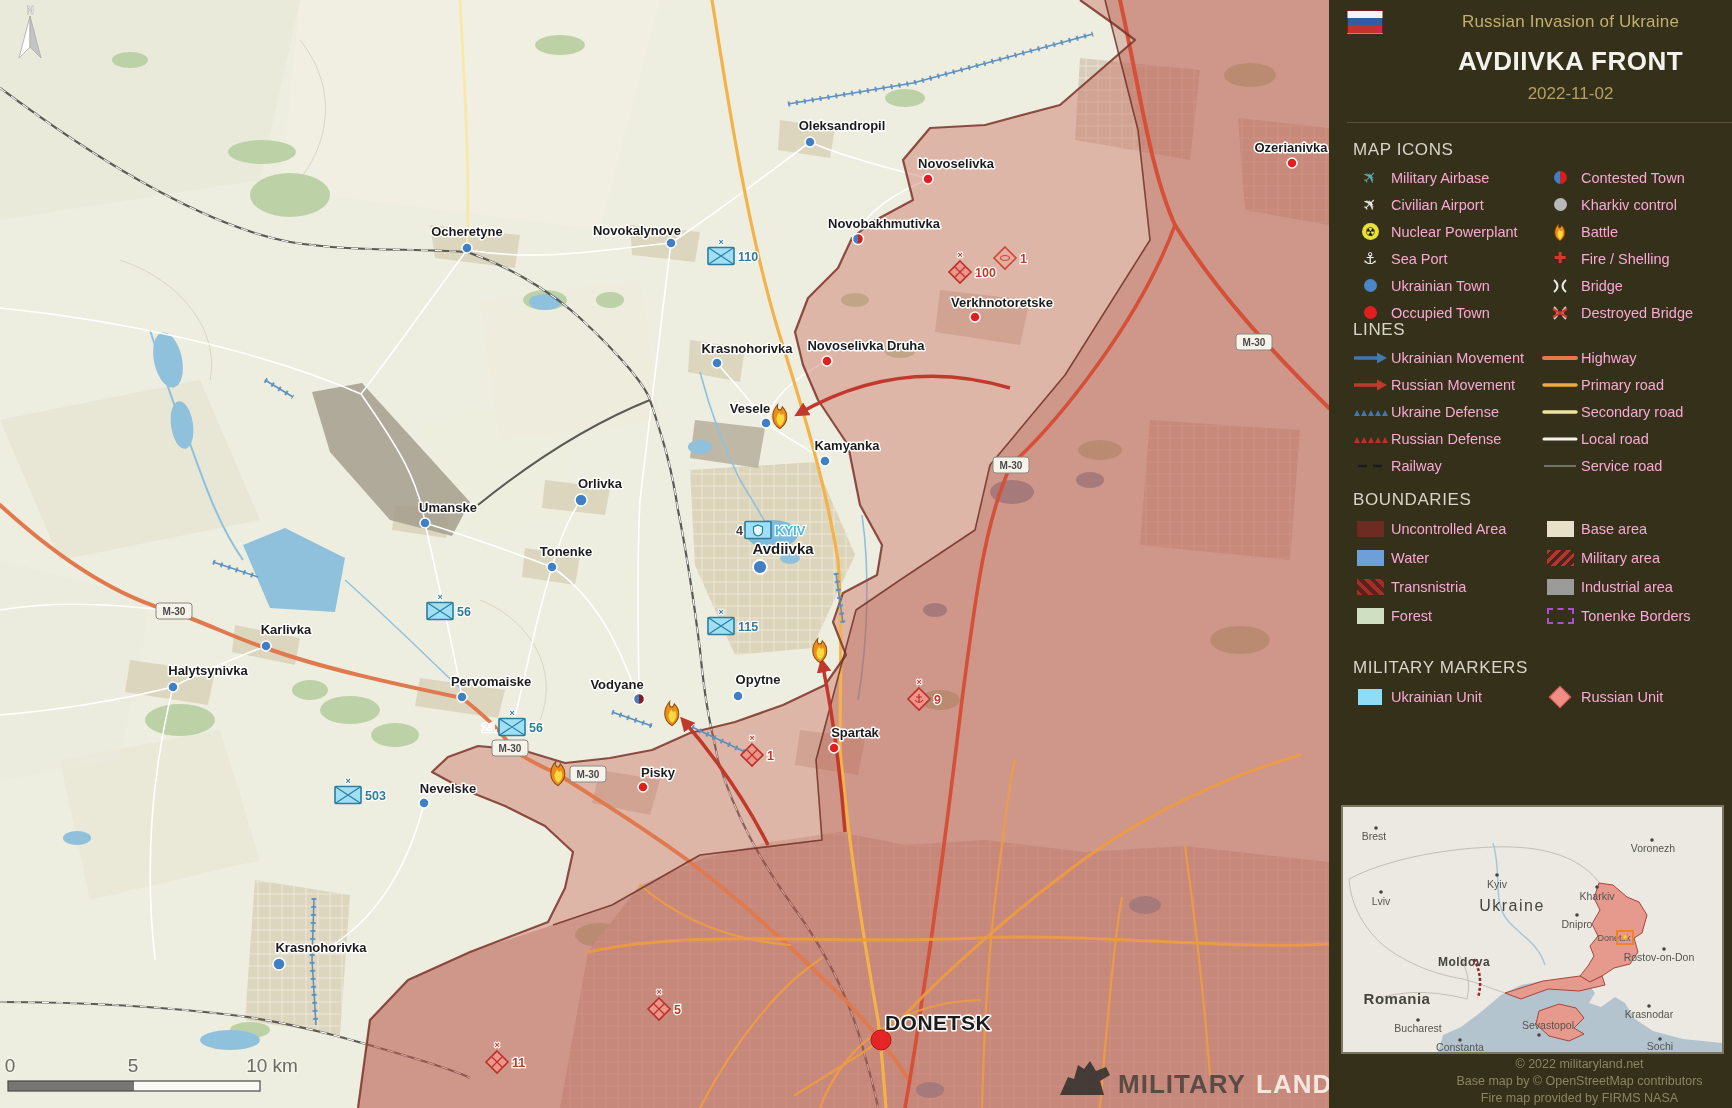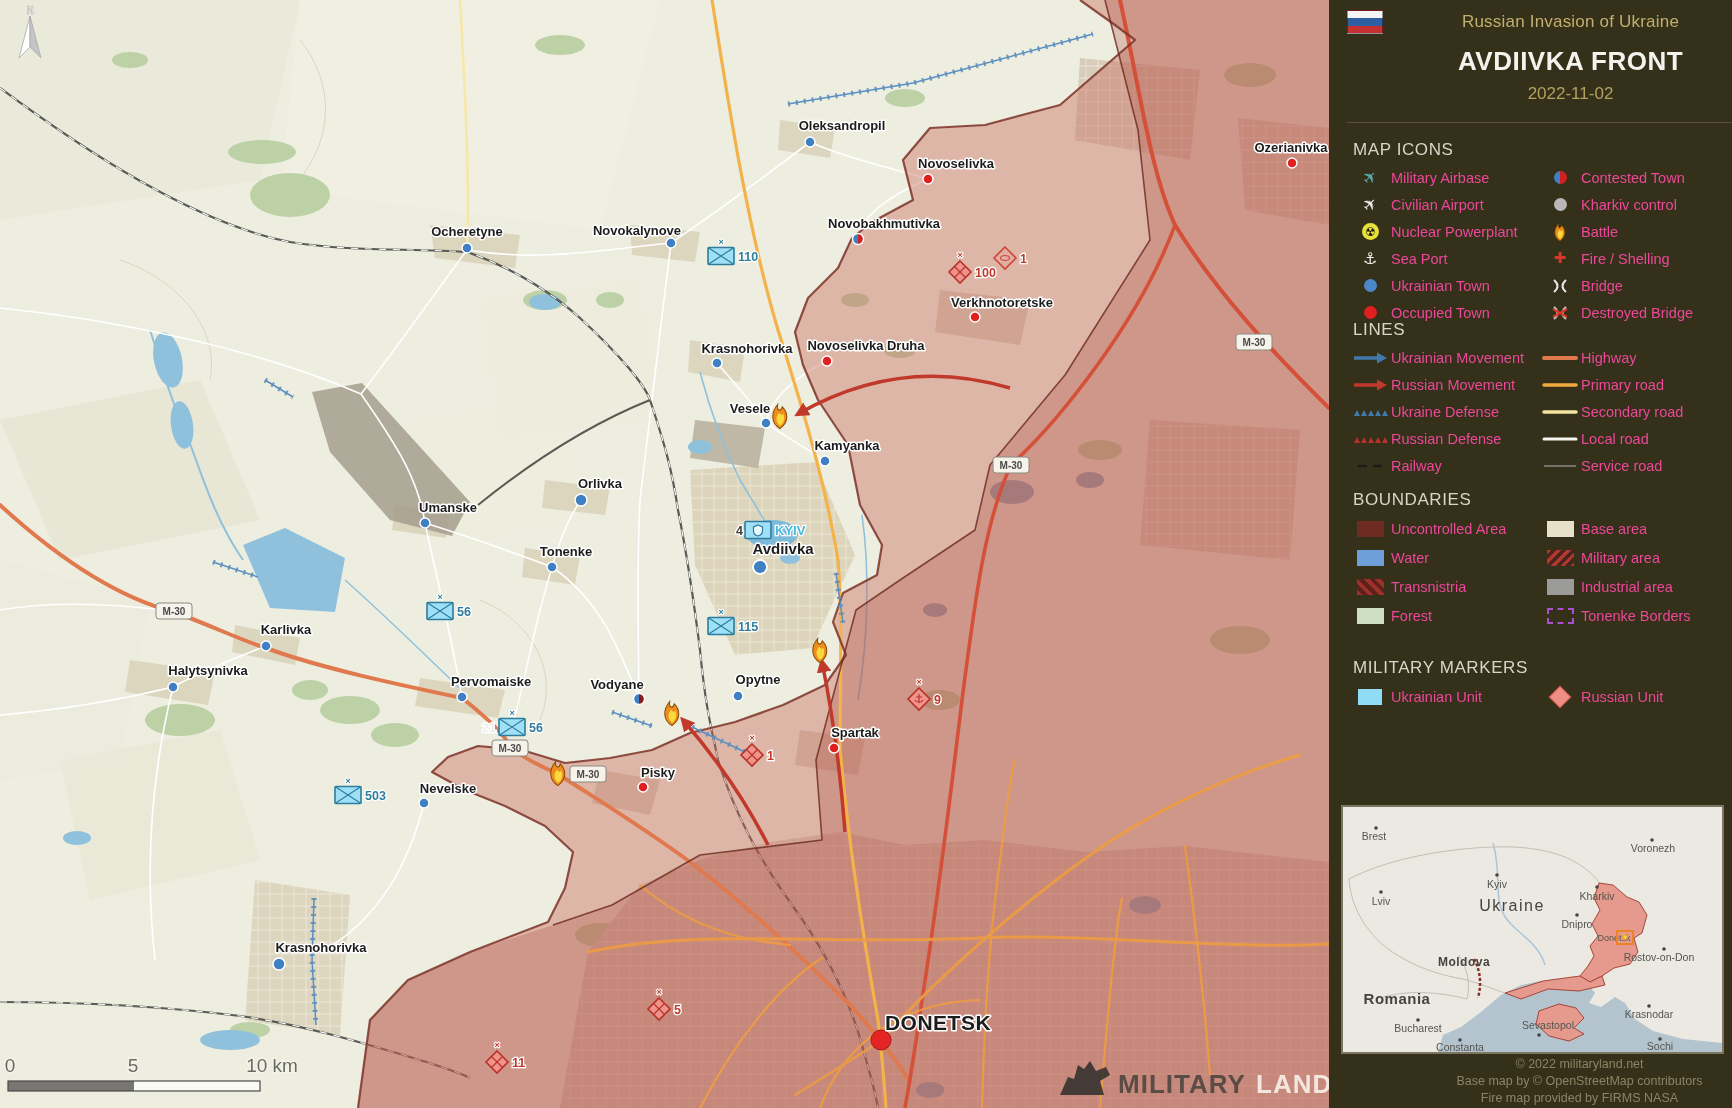--- a/index.html
+++ b/index.html
@@ -18,21 +18,21 @@
                font-size:26px;font-weight:800;letter-spacing:.5px;}
   .front-date{position:absolute;top:84px;width:100%;text-align:center;color:#b4a160;font-size:17px;}
   .hdr-div{position:absolute;top:122px;left:18px;right:16px;border-top:1px solid #565138;}
   .version{position:absolute;top:129px;right:16px;color:#6c6750;font-size:10.5px;}
   .leg-section{position:absolute;left:0;width:100%;}
   .leg-h{color:#d8d5c9;font-size:17px;letter-spacing:.6px;padding:0 0 4px 24px;}
   .leg-row{display:grid;grid-template-columns:42px 148px 42px auto;align-items:center;
            height:27px;padding-left:20px;}
   .leg-row.tall{height:29px;}
   .lico{display:flex;align-items:center;justify-content:center;width:42px;height:27px;}
-  .llab{color:#ec4899;font-size:14.5px;white-space:nowrap;}
+  .llab{color:#f9a8d4;font-size:14.5px;white-space:nowrap;}
   .circ{width:13px;height:13px;border-radius:50%;display:inline-block;}
   .glyph{font-family:"DejaVu Sans",sans-serif;line-height:1;}
   .sw{width:27px;height:16px;display:inline-block;}
   .sw.dashed{box-sizing:border-box;border:2px dashed #a94fd1;background:transparent;height:16px;}
   .diam{width:14px;height:14px;display:inline-block;transform:rotate(45deg);
         background:#ee8f86;border:1px solid #cf5148;}
   
   #minimap{position:absolute;left:12px;top:805px;width:379px;height:245px;
            border:2px solid #7b7660;background:#ebe9e2;}
   

